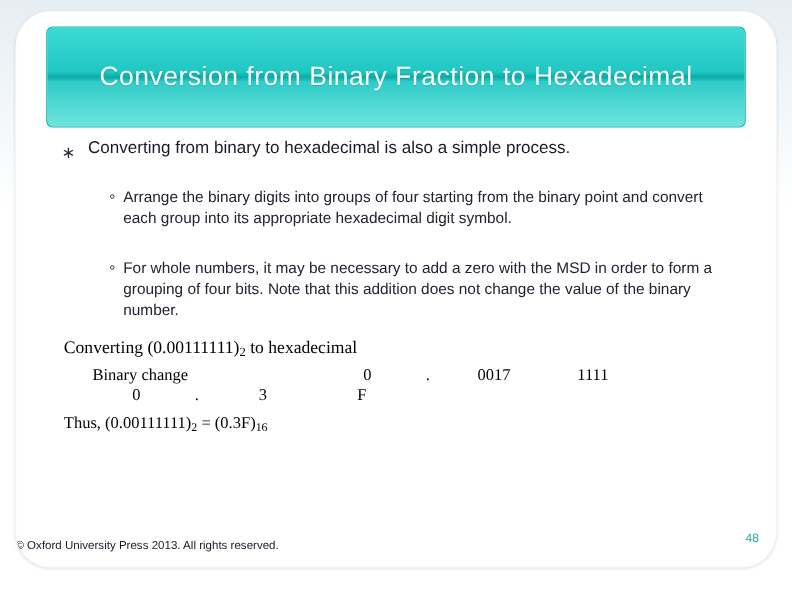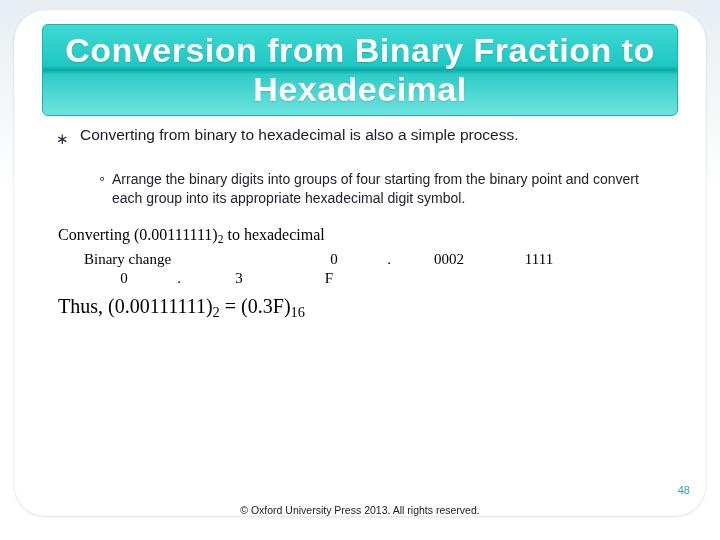--- a/index.html
+++ b/index.html
@@ -25,22 +25,22 @@
     background: linear-gradient(to bottom, #3fd9d4 0%, #1fc7c3 45%, #0aaaa6 50%, #2fccc8 55%, #6fe3df 100%);
     border: 1px solid #14b5b1;
     display: flex;
     align-items: center;
     justify-content: center;
     text-align: center;
     padding: 6px 12px;
   }
   .title-band h1 {
     color: #fff;
-    font-weight: 700;
-    font-size: 34px;
+    font-weight: 400;
+    font-size: 24px;
     line-height: 1.15;
     letter-spacing: 0.5px;
     text-shadow: 0 1px 1px rgba(0,0,0,0.15);
   }
   .content {
     padding: 10px 44px 0 44px;
     color: #1a1a2a;
   }
   .lead {
     position: relative;
@@ -102,28 +102,28 @@
   }
   .ex-label { width: 210px; }
   .ex-cols {
     flex: 1;
     display: grid;
     grid-template-columns: 80px 30px 90px 90px;
     text-align: center;
   }
   .ex-sep { color: #000; }
   .ex-conclusion {
-    font-size: 20px;
+    font-size: 15px;
     margin-top: 8px;
   }
   sub { font-size: 0.72em; vertical-align: -0.25em; }
   .footer {
     position: absolute;
-    left: 0; right: 0; bottom: 0;
-    text-align: center;
+    left: 0; right: 0; bottom: 14px;
+    text-align: left;
     font-size: 10.5px;
     color: #1a1a2a;
   }
   .pagenum {
     position: absolute;
     right: 16px; bottom: 20px;
     font-size: 11px;
     color: #2aa7a3;
   }
 </style>
@@ -136,34 +136,35 @@
     <h1>Conversion from Binary Fraction to Hexadecimal</h1>
   </div>
 
   <div class="content">
     <p class="lead">
       <span class="bullet">∗</span>
       <span>Converting from binary to hexadecimal is also a simple process.</span>
     </p>
     <ul class="sub">
       <li>Arrange the binary digits into groups of four starting from the binary point and convert each group into its appropriate hexadecimal digit symbol.</li>
+      <li>For whole numbers, it may be necessary to add a zero with the MSD in order to form a grouping of four bits. Note that this addition does not change the value of the binary number.</li>
     </ul>
   </div>
 
   <div class="example">
     <p class="ex-title">
       <span>Converting (0.00111111)</span><sub>2</sub><span> to hexadecimal</span>
     </p>
 
     <div class="ex-row">
       <div class="ex-label">Binary change</div>
       <div class="ex-cols">
         <span>0</span>
         <span class="ex-sep">.</span>
-        <span>0002</span>
+        <span>0017</span>
         <span>1111</span>
       </div>
     </div>
 
     <div class="ex-row">
       <div class="ex-cols">
         <span>0</span>
         <span class="ex-sep">.</span>
         <span>3</span>
         <span>F</span>

